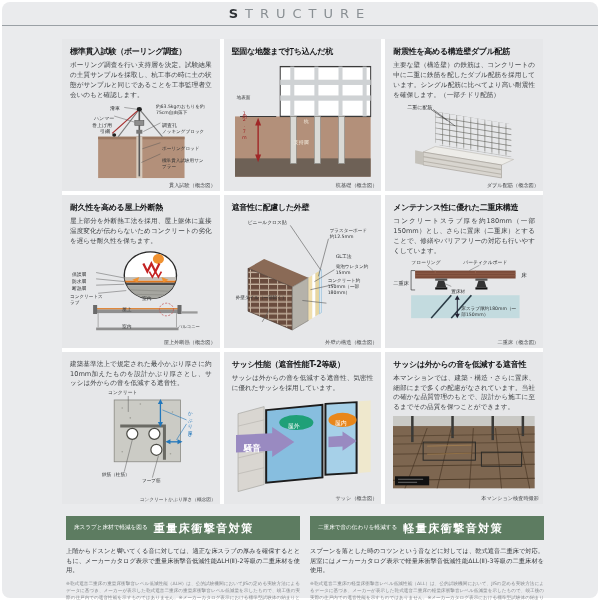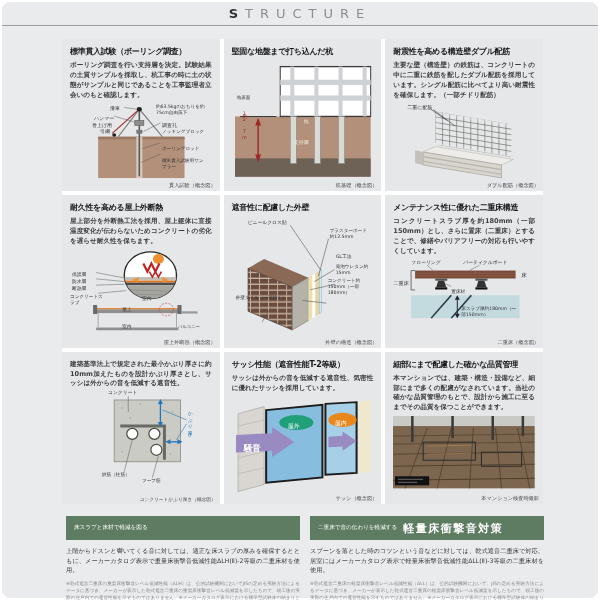--- a/index.html
+++ b/index.html
@@ -7,21 +7,21 @@
   body { background:#fff; font-family:"DejaVu Sans","Liberation Sans",sans-serif; position:relative; overflow:hidden; }
   .page { position:absolute; inset:2px; background:#eaebed; border-radius:8px; }
   .brand { position:absolute; top:4px; left:0; width:100%; text-align:center; letter-spacing:7px; font-size:13px; color:#8a9094; }
   .brand b { color:#2f3337; font-weight:bold; }
   .hline { position:absolute; top:23px; left:0; right:0; height:1px; background:#9aa0a5; }
   .grid { position:absolute; top:37px; left:60px; width:481px; height:465px;
           display:grid; grid-template-columns:repeat(3,1fr); grid-template-rows:repeat(3,1fr);
           gap:4px; background:#fff; }
   .panel { background:#e6e7e9; padding:8px 8px 12px 8px; position:relative; display:flex; flex-direction:column; overflow:hidden; }
   .ptitle { font-size:8px; font-weight:bold; color:#17181a; letter-spacing:-0.3px; line-height:1.25; margin-bottom:4px; }
-  .pbody { font-size:6.6px; line-height:1.5; color:#3c3f42; text-align:justify;font-weight:bold; }
+  .pbody { font-size:6.6px; line-height:1.5; color:#3c3f42; text-align:justify; }
   .diagram { position:relative; flex:1; margin-top:3px; }
   .diagram svg { position:absolute; inset:0; width:100%; height:100%; }
   .lbl { position:absolute; font-size:5px; line-height:1.3; color:#2e3032; }
   .lbl.red { color:#a02828; } .lbl.blue { color:#2277bb; } .lbl.light { color:#f3ecdf; }
   .lbl.white { color:#fff; }
   .vert { writing-mode:vertical-rl; text-orientation:upright; letter-spacing:1px; }
   .caption { position:absolute; bottom:2px; right:4px; font-size:5.2px; color:#46484b; }
   .footer { position:absolute; top:514px; left:64px; width:478px; display:flex; gap:10px; }
   .fblock { flex:1; }
   .fbar { background:#5d7c61; color:#fff; height:24px; display:flex; align-items:center; gap:6px; padding:0 8px; }
@@ -314,22 +314,22 @@
           <polygon points="96,46 110,45 110,40 124,51 110,62 110,57 96,58" fill="#998ac1"></polygon>
         </svg>
         <span class="lbl white" style="left:56px;top:26px;font-size:6px">屋外</span>
         <span class="lbl white" style="left:103px;top:23px;font-size:6px">屋内</span>
         <span class="lbl white" style="left:12px;top:47px;font-size:8.5px;font-weight:bold">騒音</span>
       </div>
       <div class="caption">サッシ（概念図）</div>
     </div>
 
     <div class="panel">
-      <div class="ptitle">細部にまで配慮した確かな品質管理</div>
-      <div class="pbody">本マンションでは、建築・構造・設備など、細部にまで多くの配慮がなされています。当社の確かな品質管理のもとで、設計から施工に至るまでその品質を保つことができます。</div>
+      <div class="ptitle">サッシは外からの音を低減する遮音性</div>
+      <div class="pbody">本マンションでは、建築・構造・さらに置床、細部にまで多くの配慮がなされています。当社の確かな品質管理のもとで、設計から施工に至るまでその品質を保つことができます。</div>
       <div class="diagram">
         <svg viewBox="0 0 141 72" preserveAspectRatio="none" style="bottom:8px;height:auto;top:0">
           <rect x="0" y="0" width="141" height="10" fill="#c9c9c5"></rect>
           <rect x="0" y="10" width="141" height="62" fill="#7d6650"></rect>
           <rect x="18" y="0" width="2.5" height="26" fill="#3a3a38"></rect>
           <rect x="58" y="0" width="2.5" height="22" fill="#3a3a38"></rect>
           <rect x="98" y="0" width="2.5" height="24" fill="#3a3a38"></rect>
           <rect x="128" y="0" width="2.5" height="20" fill="#3a3a38"></rect>
           <line x1="0" y1="20" x2="141" y2="18" stroke="#4a3826" stroke-width="0.6"></line>
           <line x1="0" y1="28" x2="141" y2="26" stroke="#4a3826" stroke-width="0.6"></line>
@@ -352,20 +352,21 @@
       </div>
       <div class="caption">本マンション検査時撮影</div>
     </div>
 
   </div>
 
   <div class="footer">
     <div class="fblock">
       <div class="fbar">
         <span class="ftag">床スラブと床材で軽減を図る</span>
+        <span class="fhead">重量床衝撃音対策</span>
       </div>
       <p class="fbody">上階からドスンと響いてくる音に対しては、適正な床スラブの厚みを確保するとともに、メーカーカタログ表示で重量床衝撃音低減性能ΔLH(Ⅱ)-2等級の二重床材を使用。</p>
       <p class="fnote">※乾式遮音二重床の重量床衝撃音レベル低減性能（ΔLH）は、公的試験機関においてJISの定める実験方法によるデータに基づき、メーカーが表示した乾式遮音二重床の重量床衝撃音レベル低減量を示したもので、竣工後の実際の住戸内での遮音性能を示すものではありません。※メーカーカタログ表示における標準型試験体の納まりと当マンションの納まりでは異なる部分があります。</p>
     </div>
     <div class="fblock">
       <div class="fbar">
         <span class="ftag">二重床で音の伝わりを軽減する</span>
         <span class="fhead">軽量床衝撃音対策</span>
       </div>
       <p class="fbody">スプーンを落とした時のコツンという音などに対しては、乾式遮音二重床で対応。居室にはメーカーカタログ表示で軽量床衝撃音低減性能ΔLL(Ⅱ)-3等級の二重床材を使用。</p>

